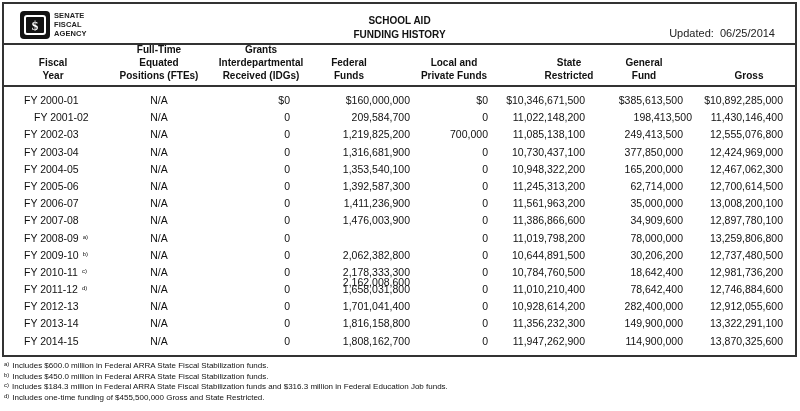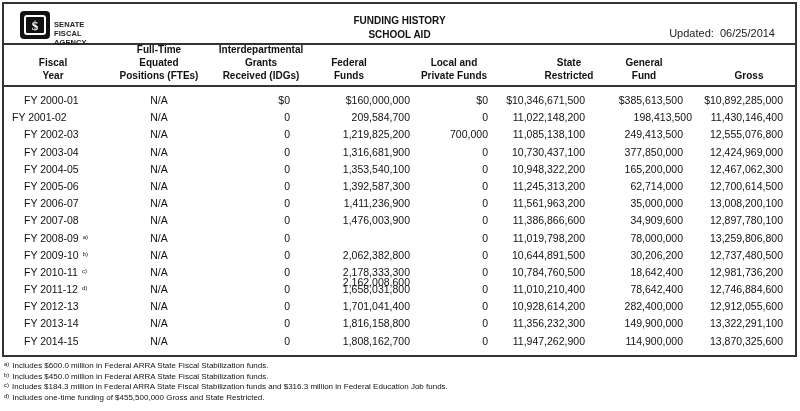--- a/index.html
+++ b/index.html
@@ -17,21 +17,21 @@
       position: absolute; left: 0; top: 0; width: 100%; height: 41px;
       border-bottom: 2px solid #333;
     }
     .logo {
       position: absolute; left: 16px; top: 7px; width: 30px; height: 28px;
       background: #111; border-radius: 4px;
       display: flex; align-items: center; justify-content: center;
     }
     .logo svg { width: 26px; height: 24px; }
     .agency {
-      position: absolute; left: 50px; top: 16px; font-size: 7.5px; font-weight: bold;
+      position: absolute; left: 50px; top: 7px; font-size: 7.5px; font-weight: bold;
       line-height: 9px; color: #222; letter-spacing: 0.1px;
     }
     .title {
       position: absolute; left: 0; width: 100%; top: 10px; text-align: center;
       font-size: 10px; font-weight: bold; line-height: 14px;
     }
     .updated {
       position: absolute; right: 20px; top: 23px; font-size: 11px; color: #222;
     }
     .col-header-band {
@@ -65,43 +65,43 @@
           <rect x="3" y="3" width="20" height="18" rx="2" fill="none" stroke="#fff" stroke-width="2"></rect>
           <text x="13" y="17" text-anchor="middle" fill="#fff" font-size="13" font-weight="bold" font-family="Liberation Serif, serif">$</text>
         </svg>
       </div>
       <div class="agency">
         <div>SENATE</div>
         <div>FISCAL</div>
         <div>AGENCY</div>
       </div>
       <div class="title">
+        <div>SCHOOL AID</div>
         <div>FUNDING HISTORY</div>
-        <div>SCHOOL AID</div>
       </div>
       <div class="updated">
         <span>Updated:</span>&nbsp;
         <span>06/25/2014</span>
       </div>
     </div>
 
     <div class="col-header-band" id="colheaders">
         <div class="colh" style="left: 14px; width: 70px;">
           <div>&nbsp;</div>
           <div>Fiscal</div>
           <div>Year</div>
         </div>
         <div class="colh" style="left: 95px; width: 120px;">
           <div>Full-Time</div>
           <div>Equated</div>
           <div>Positions (FTEs)</div>
         </div>
         <div class="colh" style="left: 197px; width: 120px;">
+          <div>Grants</div>
           <div>Interdepartmental</div>
-          <div>Grants</div>
           <div>Received (IDGs)</div>
         </div>
         <div class="colh" style="left: 300px; width: 90px;">
           <div>&nbsp;</div>
           <div>Federal</div>
           <div>Funds</div>
         </div>
         <div class="colh" style="left: 390px; width: 120px;">
           <div>&nbsp;</div>
           <div>Local and</div>
@@ -128,21 +128,21 @@
           <div class="cell" style="left: 20px;"><span>FY 2000-01</span><sup class="note"></sup></div>
           <div class="cell c" style="left: 125px; width: 60px;"><span>N/A</span></div>
           <div class="cell r" style="right: 505px;"><span>$0</span></div>
           <div class="cell r" style="right: 385px;"><span>$160,000,000</span></div>
           <div class="cell r" style="right: 307px;"><span>$0</span></div>
           <div class="cell r" style="right: 210px;"><span>$10,346,671,500</span></div>
           <div class="cell r" style="right: 112px;"><span>$385,613,500</span></div>
           <div class="cell r" style="right: 12px;"><span>$10,892,285,000</span></div>
         </div>
         <div class="row">
-          <div class="cell" style="left: 8px;"><span>FY 2001-02</span><sup class="note"></sup></div>
+          <div class="cell" style="left: 30px;"><span>FY 2001-02</span><sup class="note"></sup></div>
           <div class="cell c" style="left: 125px; width: 60px;"><span>N/A</span></div>
           <div class="cell r" style="right: 505px;"><span>0</span></div>
           <div class="cell r" style="right: 385px;"><span>209,584,700</span></div>
           <div class="cell r" style="right: 307px;"><span>0</span></div>
           <div class="cell r" style="right: 210px;"><span>11,022,148,200</span></div>
           <div class="cell r" style="right: 103px;"><span>198,413,500</span></div>
           <div class="cell r" style="right: 12px;"><span>11,430,146,400</span></div>
         </div>
         <div class="row">
           <div class="cell" style="left: 20px;"><span>FY 2002-03</span><sup class="note"></sup></div>

